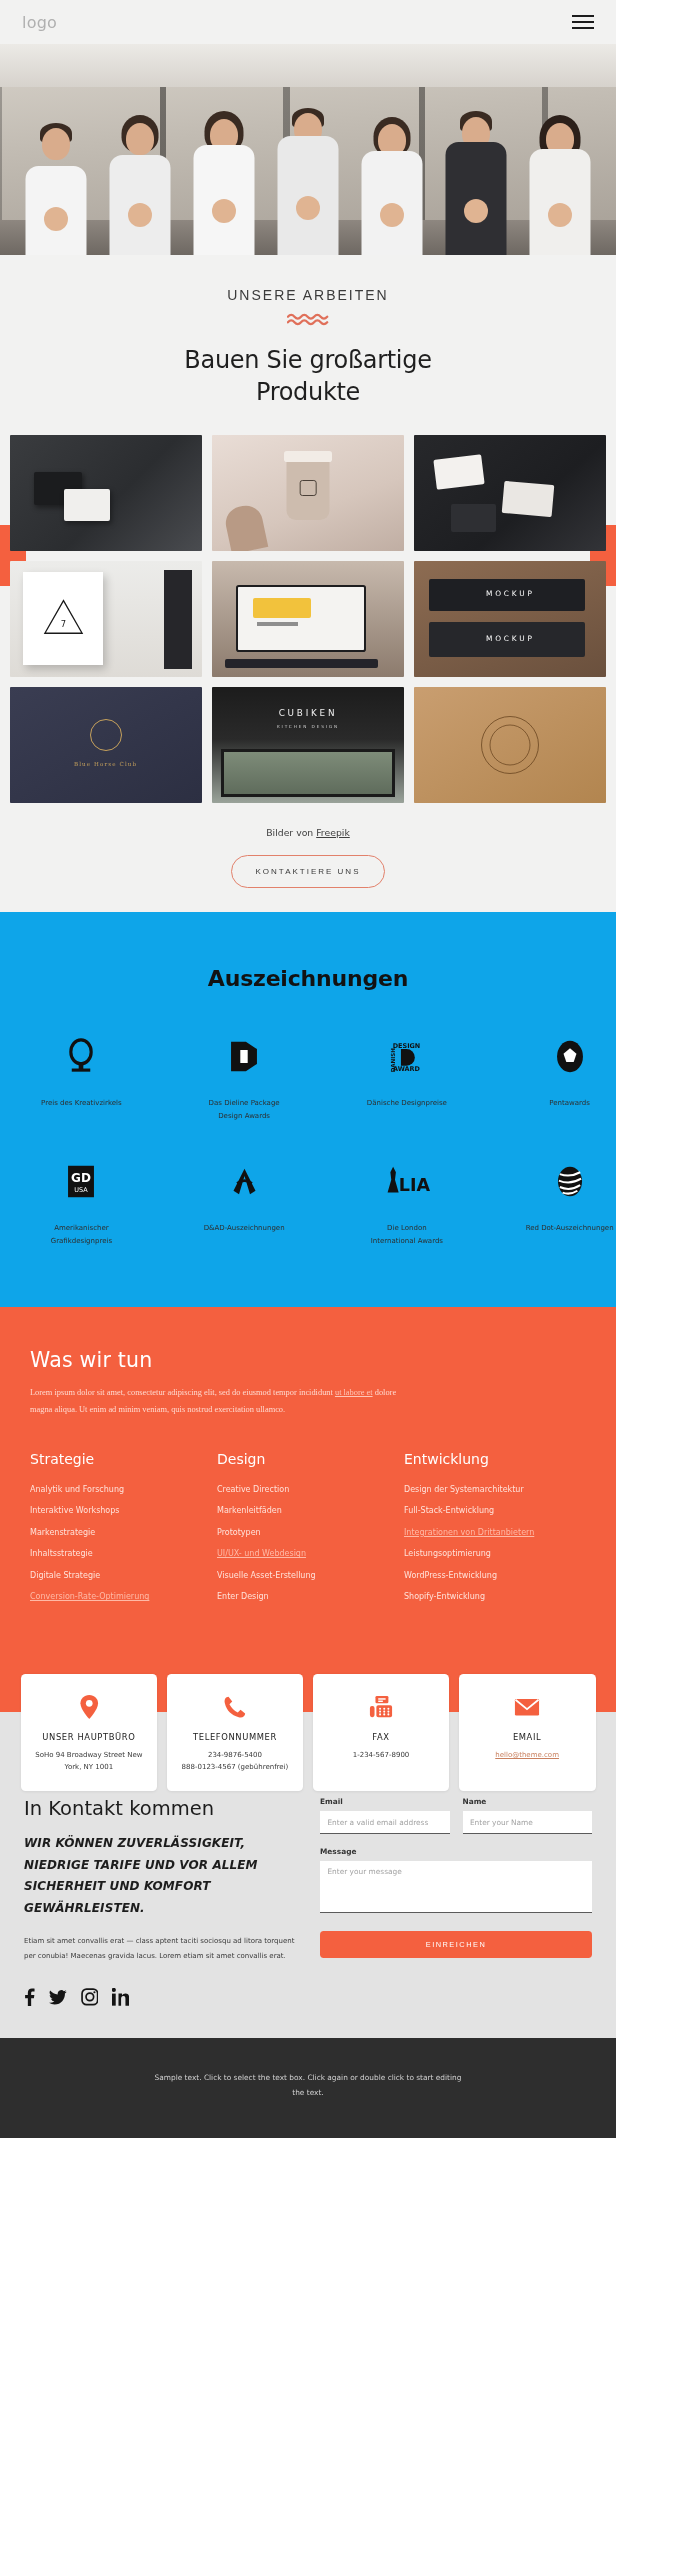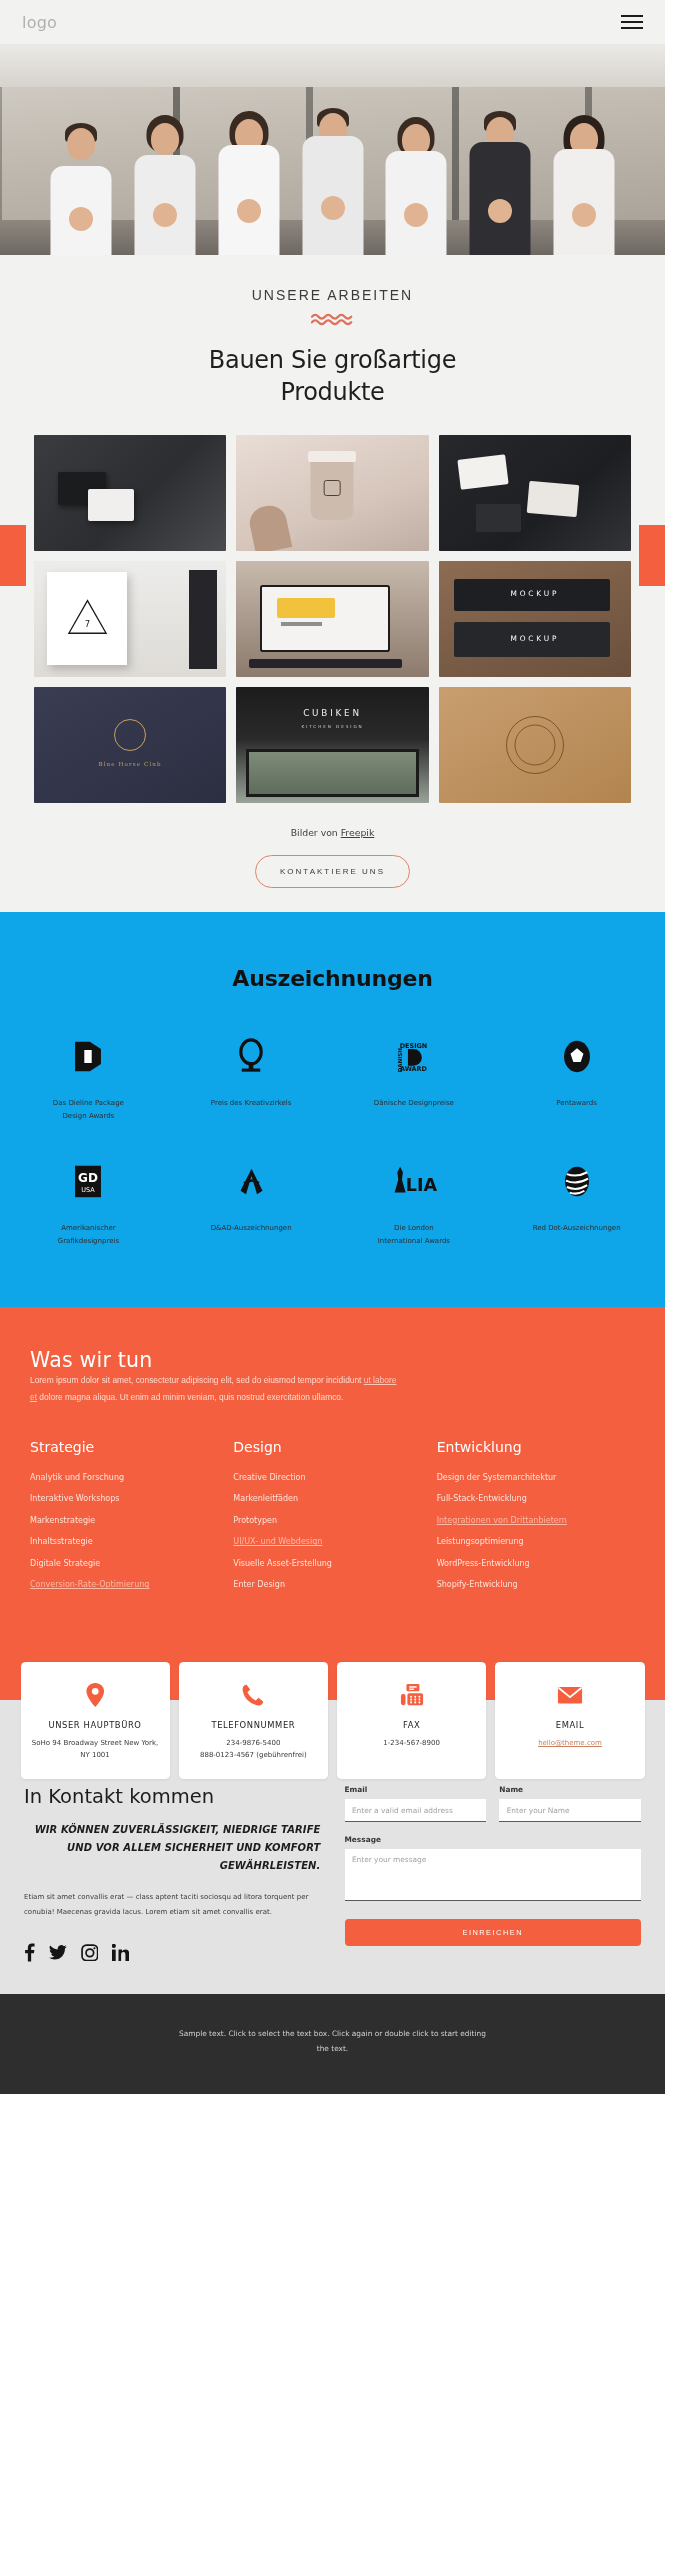--- a/index.html
+++ b/index.html
@@ -3,21 +3,21 @@
 <meta charset="utf-8">
 <title>Bauen Sie großartige Produkte</title>
 <style>
   * { box-sizing: border-box; margin: 0; padding: 0; }
   html, body {
     width: 697px;
     background: #ffffff;
     font-family: "Liberation Sans", sans-serif;
     -webkit-font-smoothing: antialiased;
   }
-  .page { width: 665px; position: relative; overflow: hidden; }
+  .page { width: 616px; position: relative; overflow: hidden; }
 
   
   .site-header {
     height: 44px;
     background: #f2f2f1;
     display: flex;
     align-items: center;
     justify-content: space-between;
     padding: 0 22px;
   }
@@ -155,23 +155,23 @@
     max-width: 102px; font-family: "DejaVu Sans", sans-serif;
   }
 
   
   .whatwedo { background: #f4603f; padding: 41px 30px 39px; }
   .ww-title {
     font-family: "DejaVu Sans", sans-serif; font-weight: 400;
     font-size: 20.5px; color: #fff; letter-spacing: 0.2px;
   }
   .ww-copy {
-    margin-top: 0; max-width: 372px;
+    margin-top: 12px; max-width: 372px;
     font-size: 8.4px; line-height: 2.05; color: #ffd9cf;
-    font-family: Liberation Sans, sans-serif;
+    font-family: Liberation Serif, serif;
   }
   .ww-copy .lnk { color:#ffc6b8; text-decoration: underline; }
 
   .cols {
     margin-top: 33px; display: grid; grid-template-columns: repeat(3,1fr);
     column-gap: 5px;
   }
   .col-title {
     font-family: "DejaVu Sans", sans-serif; font-weight: 400;
     font-size: 14px; color: #fff; margin-bottom: 18.6px;
@@ -210,23 +210,23 @@
   
   .touch {
     background: #e3e3e3; padding: 24px 24px 32px;
     display: grid; grid-template-columns: 1fr 1fr; column-gap: 24px;
   }
   .touch-title {
     font-family: "DejaVu Sans", sans-serif; font-weight: 400;
     font-size: 19.5px; color: #1d1d1d;
   }
   .touch-sub {
-    margin-top: 13px; font-size: 10px; line-height: 1.8;
+    margin-top: 13px; font-size: 12px; line-height: 1.8;
     font-weight: 700; font-style: italic; color: #1d1d1d;
-    letter-spacing: 0.1px; font-family: "DejaVu Sans", sans-serif; text-align: right;
+    letter-spacing: 0.1px; font-family: "DejaVu Sans", sans-serif;
   }
   .touch-body {
     margin-top: 15px; font-size: 7px; line-height: 2.1; color: #3a3a3a;
     font-family: "DejaVu Sans", sans-serif;
   }
   .form-row { display: grid; grid-template-columns: 1fr 1fr; gap: 13px; }
   .field-label {
     font-size: 7.4px; font-weight: 700; color: #343434; margin-bottom: 4.6px;
     display:block; font-family: "DejaVu Sans", sans-serif;
   }
@@ -408,38 +408,38 @@
     <div style="height:24px"></div>
   </section>
 
   <section class="awards">
     <h2 class="awards-title">Auszeichnungen</h2>
 
     <div class="awards-grid">
 
       <div class="award">
         <div class="award-logo">
-          <svg width="32" height="37" viewBox="0 0 34 40">
-              <path d="M3 4 h16 l12 8 v16 l-12 8 H3 Z" fill="#111"></path>
-              <path d="M13 13 h8 v14 h-8 Z" fill="#fff"></path>
-            </svg>
-        </div>
-        <div class="award-name" style="white-space:pre-line">Das Dieline Package
-Design Awards</div>
-      </div>
-
-      <div class="award">
-        <div class="award-logo">
           <svg width="28" height="37" viewBox="0 0 30 40">
               <ellipse cx="15" cy="15" rx="11" ry="13" fill="none" stroke="#111" stroke-width="3.4"></ellipse>
               <rect x="12.5" y="26" width="5" height="8" fill="#111"></rect>
               <rect x="5" y="33" width="20" height="3.4" fill="#111"></rect>
             </svg>
         </div>
         <div class="award-name">Preis des Kreativzirkels</div>
+      </div>
+
+      <div class="award">
+        <div class="award-logo">
+          <svg width="32" height="37" viewBox="0 0 34 40">
+              <path d="M3 4 h16 l12 8 v16 l-12 8 H3 Z" fill="#111"></path>
+              <path d="M13 13 h8 v14 h-8 Z" fill="#fff"></path>
+            </svg>
+        </div>
+        <div class="award-name" style="white-space:pre-line">Das Dieline Package
+Design Awards</div>
       </div>
 
       <div class="award">
         <div class="award-logo">
           <svg width="37" height="37" viewBox="0 0 40 40">
             <text x="20" y="11" font-size="7" font-weight="bold" text-anchor="middle" fill="#111" font-family="DejaVu Sans">DESIGN</text>
             <text x="8" y="24" font-size="6" font-weight="bold" text-anchor="middle" fill="#111" font-family="DejaVu Sans" transform="rotate(-90 8 24)">DANISH</text>
             <text x="20" y="36" font-size="7" font-weight="bold" text-anchor="middle" fill="#111" font-family="DejaVu Sans">AWARD</text>
             <path d="M14 12 h6 a9 9 0 0 1 0 18 h-6 Z" fill="#111"></path>
           </svg>

